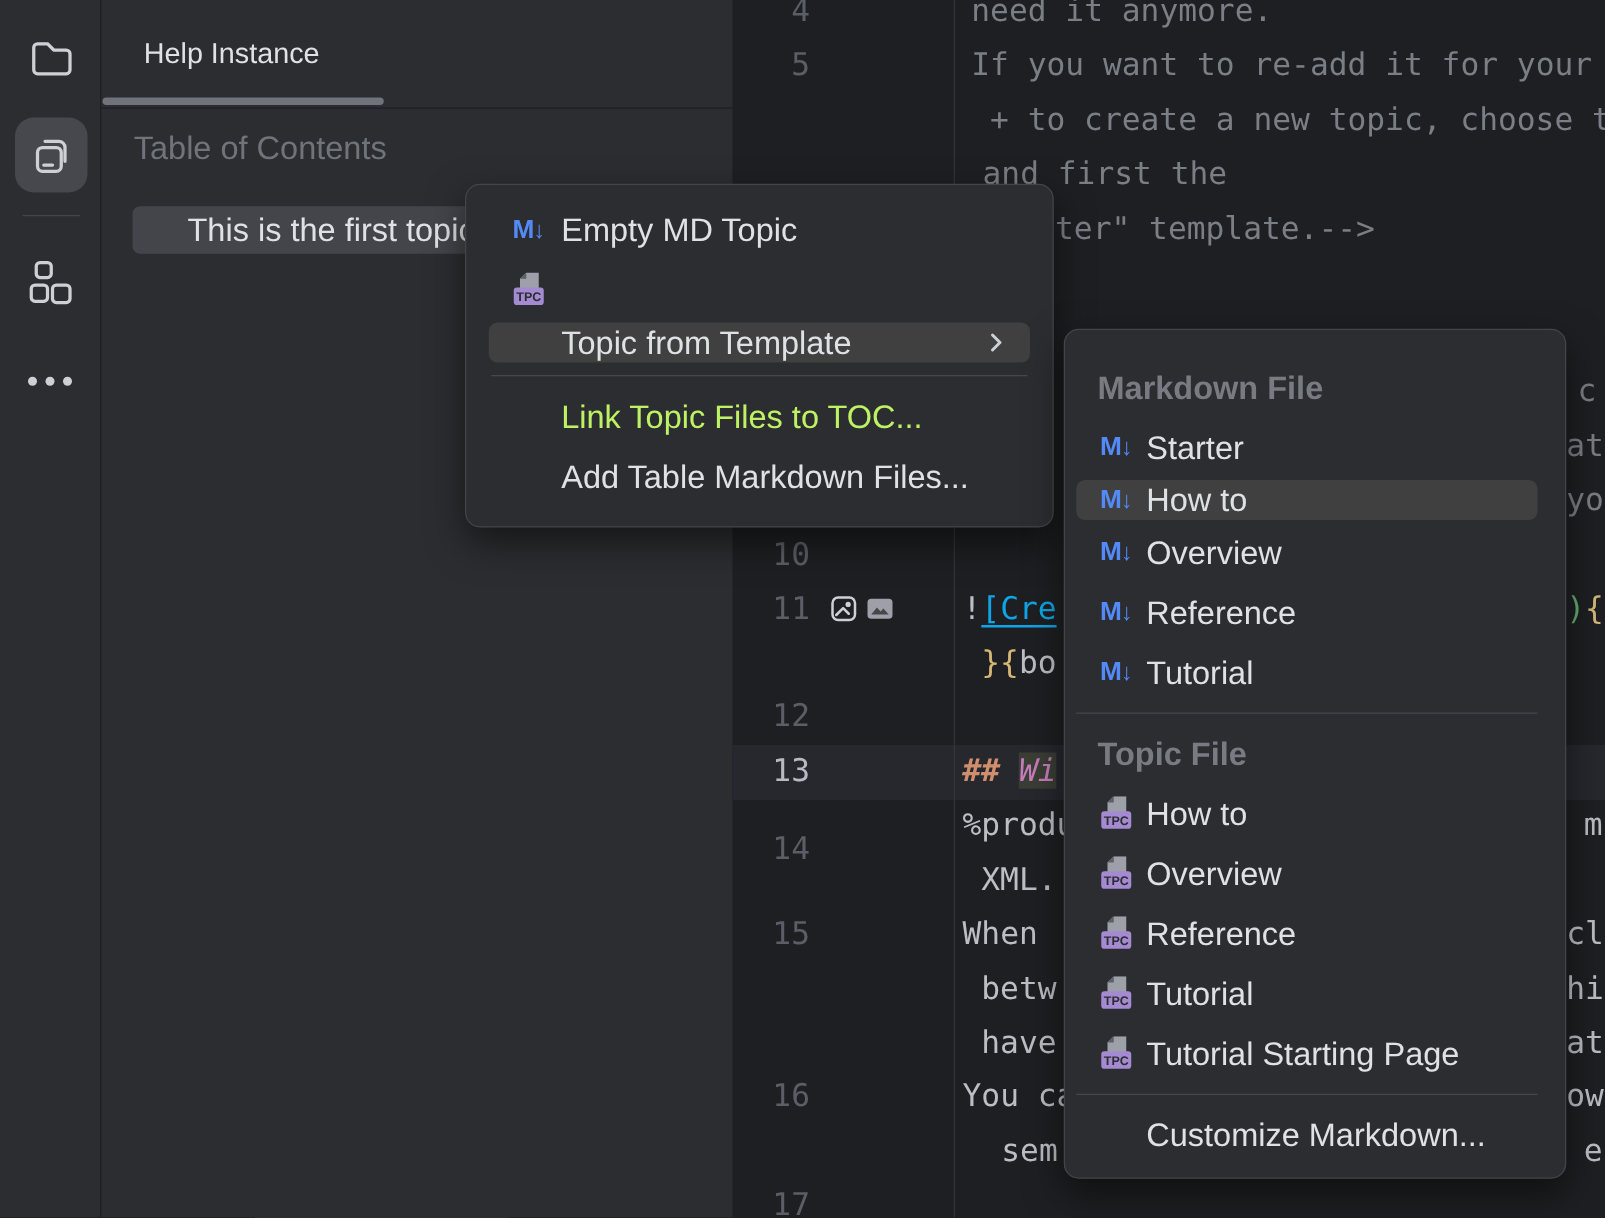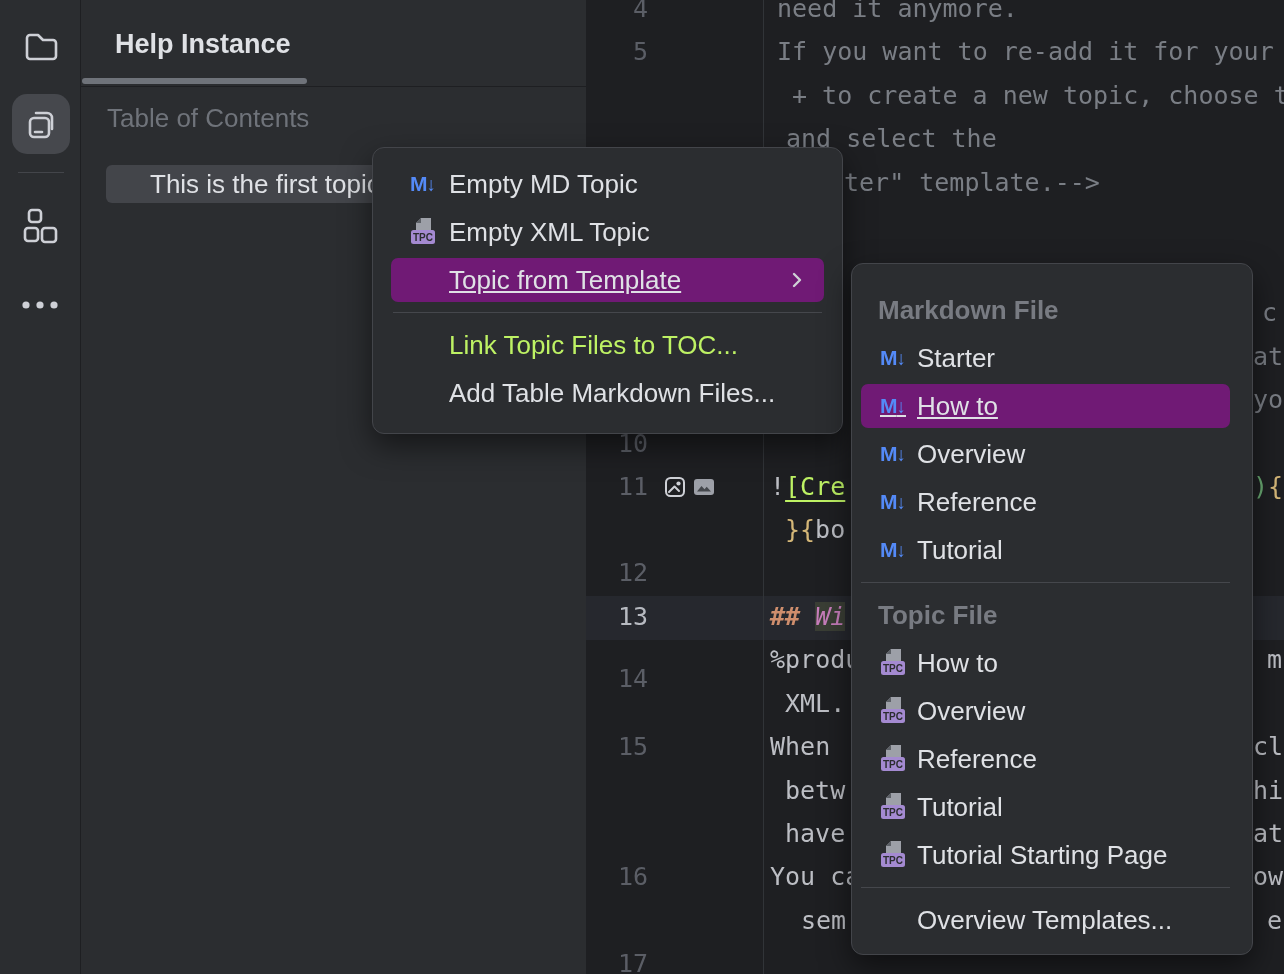--- a/index.html
+++ b/index.html
@@ -9,55 +9,55 @@
   
   #toolstrip{position:absolute;left:0;top:0;width:80px;height:974px;background:#2b2d30;
     border-right:1px solid #1e1f22;z-index:5;}
   .strip-btn{position:absolute;left:0;width:80px;display:flex;justify-content:center;align-items:center;}
   .strip-sel-bg{position:absolute;left:12px;top:94px;width:58px;height:60px;background:#46484d;border-radius:15px;}
   .strip-div{position:absolute;left:18px;top:172px;width:46px;height:1px;background:#43454a;}
 
   
   #panel{position:absolute;left:80px;top:0;width:506px;height:974px;background:#2b2d30;z-index:4;}
   #panel-header{position:relative;height:86px;border-bottom:1px solid #1e1f22;}
-  #panel-title{position:absolute;left:35px;top:29px;font-size:27px;font-weight:700;color:#dfe1e5;}
+  #panel-title{position:absolute;left:35px;top:29px;font-size:23px;font-weight:400;color:#dfe1e5;}
   #tab-underline{position:absolute;left:2px;top:78px;width:225px;height:6px;border-radius:3px;background:#6f737a;}
   #toc-toolbar{position:relative;height:64px;}
   #toc-title{position:absolute;left:27px;top:16px;font-size:26px;color:#6f737a;}
   .tbtn{position:absolute;top:106px;width:34px;height:34px;display:flex;align-items:center;justify-content:center;
     border-radius:6px;cursor:default;}
   #toc-item{position:absolute;left:26px;top:165px;width:282px;height:38px;background:#43454a;border-radius:6px;
     overflow:hidden;white-space:nowrap;}
   #toc-item-label{display:block;padding-left:44px;line-height:38px;font-size:26px;color:#dfe1e5;}
 
   
   #editor{position:absolute;left:586px;top:0;width:698px;height:974px;background:#1e1f22;overflow:hidden;z-index:1;}
   #caret-row{position:absolute;left:0;top:596px;width:698px;height:44px;background:#26282e;}
   #gutter-line{position:absolute;left:177px;top:0;width:1px;height:974px;background:#313438;}
   .crow{position:absolute;height:44px;font-family:"DejaVu Sans Mono",monospace;font-size:25px;line-height:44px;white-space:pre;}
   .ln{position:absolute;width:62px;text-align:right;font-family:"DejaVu Sans Mono",monospace;font-size:25px;line-height:44px;color:#5b5e66;}
   .ln.active{color:#b7bac1;}
   .cm{color:#7a7e85;} .pl{color:#bcbec4;}
-  .lk{color:#bef264;text-decoration:underline;text-underline-offset:5px;margin-top:41px;}
+  .lk{color:#0ea5e9;text-decoration:underline;text-underline-offset:5px;margin-top:41px;}
   .br{color:#d5b778;} .gr{color:#6aab73;}
   .mh{color:#cf8e6d;font-style:italic;font-weight:bold;}
   .mt{color:#c77dbb;font-style:italic;}
   .hlw{background:#3a3e35;}
   .gut-ico{position:absolute;}
 
   
   .menu{position:absolute;background:#2b2d30;border:1px solid #43454a;border-radius:12px;
     box-shadow:0 12px 30px rgba(0,0,0,.5);display:flex;flex-direction:column;}
   #context-menu{left:372px;top:147px;width:469px;padding:12px 0 16px;z-index:50;}
   #template-submenu{left:851px;top:263px;width:400px;padding:22px 0 10px;z-index:60;}
   .mi{display:flex;align-items:center;height:48px;padding-left:36px;font-size:26px;color:#dfe1e5;}
   #template-submenu .mi{padding-left:27px;}
   .mi .ico{width:28px;height:28px;margin-right:12px;flex:0 0 auto;display:flex;align-items:center;justify-content:center;}
   #template-submenu .mi .ico{margin-right:10px;}
-  .mi.sel{background:#701a75;border-radius:7px;height:44px;margin:2px 18px;padding-left:18px;text-decoration:underline;}
+  .mi.sel{background:#404040;border-radius:7px;height:32px;margin:2px 18px;padding-left:18px;}
   #template-submenu .mi.sel{margin:2px 22px 2px 9px;padding-left:18px;}
   .mi.dis{color:#bef264;}
   .mhead{display:flex;align-items:center;height:48px;padding-left:26px;font-size:26px;font-weight:700;color:#787b82;}
   .msep{height:1px;background:#45474c;margin:8px 20px;}
   #template-submenu .msep{margin:8px 22px 8px 9px;}
   .chev{margin-left:auto;margin-right:20px;flex:0 0 auto;}
   .mdico{font-weight:800;font-size:21px;color:#548af7;letter-spacing:-1px;line-height:28px;}
   .mdarr{font-size:19px;font-weight:400;letter-spacing:0;}
 </style>
 </head>
@@ -156,21 +156,21 @@
         </svg>
         <svg class="gut-ico" style="left:106px;top:475px" width="24" height="24" viewBox="0 0 24 24">
           <rect x="2" y="4" width="20" height="16" rx="3" fill="#9da0a8"></rect>
           <path d="M5 16.5 l4.5-5.5 3 3.2 2.2-2.4 4.3 4.7 z" fill="#44474c"></path>
         </svg>
       </div>
     <div id="code-layer">
         <div class="crow" style="left: 191px; top: -13px;"><span class="cm">need it anymore.</span></div>
         <div class="crow" style="left: 191px; top: 30px;"><span class="cm">If you want to re-add it for your</span></div>
         <div class="crow" style="left: 206px; top: 74px;"><span class="cm">+ to create a new topic, choose t</span></div>
-        <div class="crow" style="left: 200px; top: 117px;"><span class="cm">and select the</span></div>
+        <div class="crow" style="left: 200px; top: 117px;"><span class="cm">and first the</span></div>
         <div class="crow" style="left: 258px; top: 161px;"><span class="cm">ter" template.--&gt;</span></div>
         <div class="crow" style="left: 676px; top: 291px;"><span class="cm">c</span></div>
         <div class="crow" style="left: 667px; top: 335px;"><span class="cm">at</span></div>
         <div class="crow" style="left: 667px; top: 378px;"><span class="cm">yo</span></div>
         <div class="crow" style="left: 184px; top: 465px;"><span class="pl">!</span><span class="lk">[Cre</span></div>
         <div class="crow" style="left: 667px; top: 465px;"><span class="gr">)</span><span class="br">{</span></div>
         <div class="crow" style="left: 199px; top: 508px;"><span class="br">}{</span><span class="pl">bo</span></div>
         <div class="crow" style="left: 184px; top: 595px;"><span class="mh">##</span><span class="pl"> </span><span class="mt hlw">Wi</span></div>
         <div class="crow" style="left: 184px; top: 638px;"><span class="pl">%produ</span></div>
         <div class="crow" style="left: 681px; top: 638px;"><span class="pl">m</span></div>
@@ -197,21 +197,20 @@
       </div>
       <div class="mi">
         <span class="ico">
           <svg width="28" height="28" viewBox="0 0 28 28">
             <path d="M12 0 h10 v13 H7 V5 z" fill="#9da0a8"></path>
             <path d="M12 0 v5 H7 z" fill="#5c6066"></path>
             <rect x="2" y="12" width="24" height="14" rx="2.5" fill="#a48ad1"></rect>
             <text x="14" y="23" font-size="10" font-weight="700" fill="#2b2d30" text-anchor="middle" font-family="Liberation Sans, sans-serif">TPC</text>
           </svg>
         </span>
-        <span>Empty XML Topic</span>
       </div>
       <div class="mi sel">
         <span class="ico"></span>
         <span>Topic from Template</span>
         <svg class="chev" width="14" height="20" viewBox="0 0 14 20" fill="none" stroke="#ced0d6" stroke-width="2.4" stroke-linecap="round" stroke-linejoin="round">
           <path d="M4 4 l6 6 -6 6"></path>
         </svg>
       </div>
       <div class="msep"></div>
       <div class="mi dis">
@@ -309,17 +308,17 @@
             <path d="M12 0 v5 H7 z" fill="#5c6066"></path>
             <rect x="2" y="12" width="24" height="14" rx="2.5" fill="#a48ad1"></rect>
             <text x="14" y="23" font-size="10" font-weight="700" fill="#2b2d30" text-anchor="middle" font-family="Liberation Sans, sans-serif">TPC</text>
           </svg>
         </span>
         <span>Tutorial Starting Page</span>
       </div>
       <div class="msep"></div>
       <div class="mi">
         <span class="ico"></span>
-        <span>Overview Templates...</span>
+        <span>Customize Markdown...</span>
       </div>
     </div>
 
 </div>
 
 </body></html>

